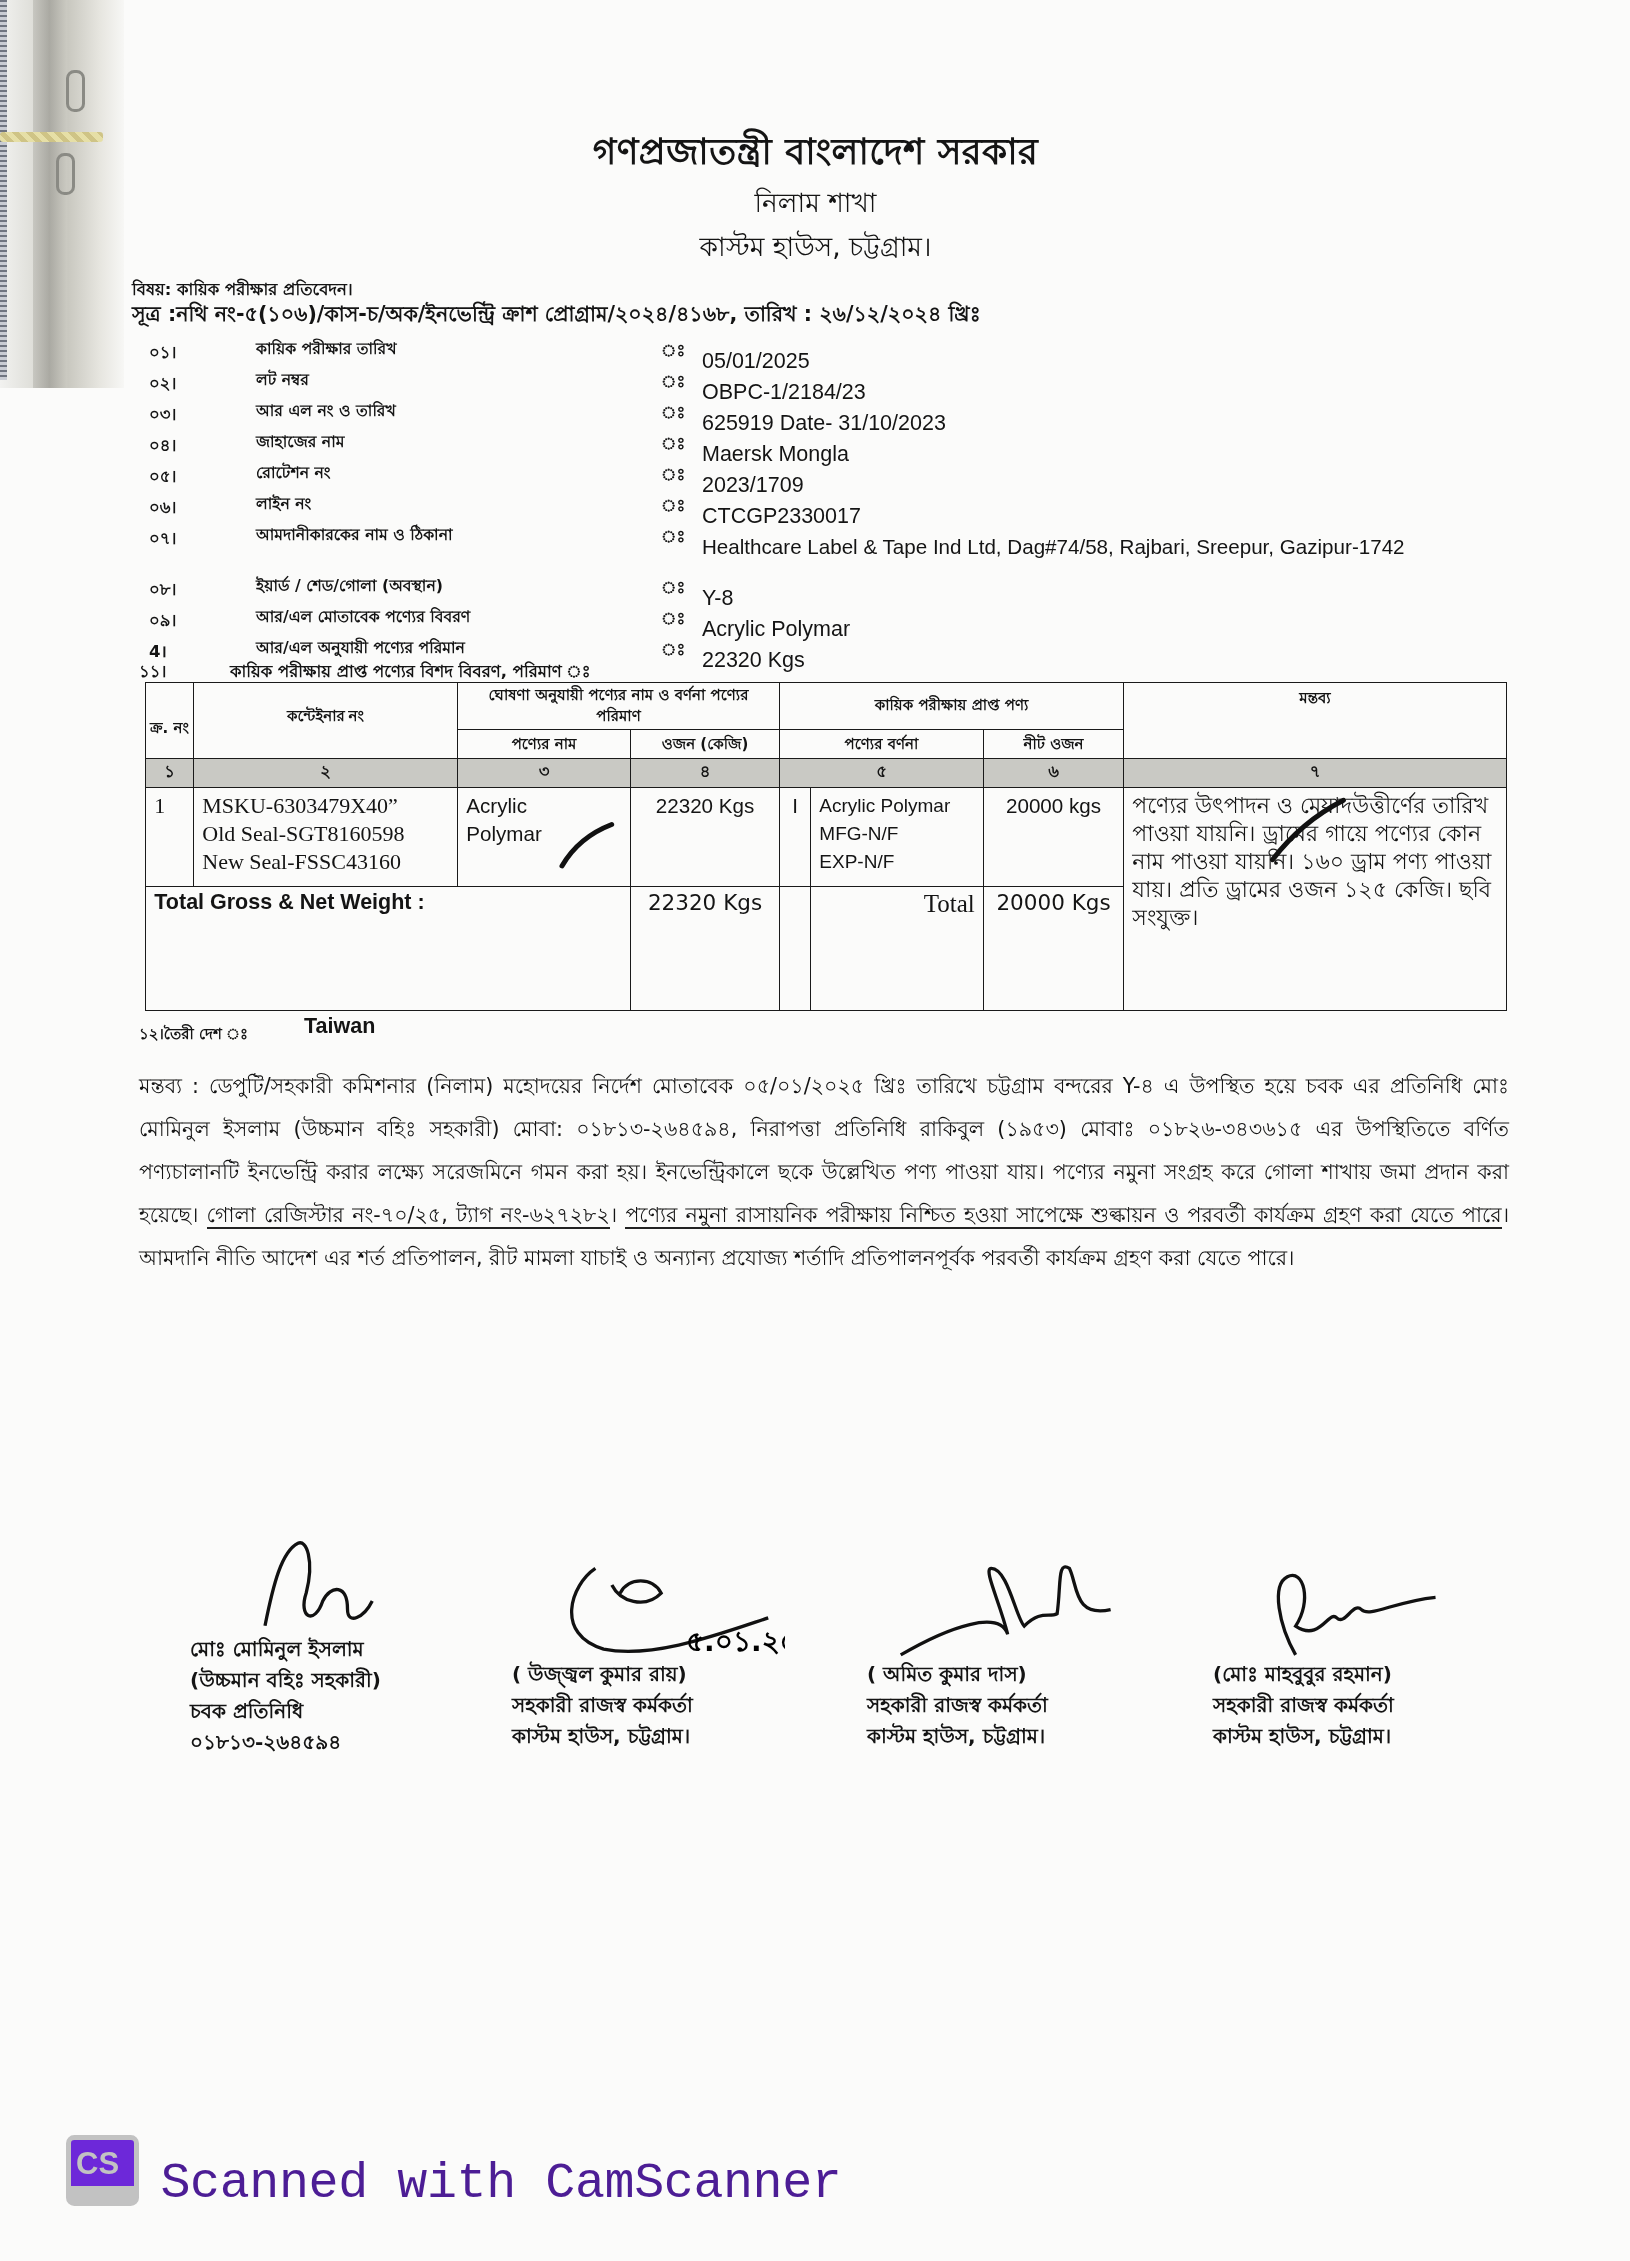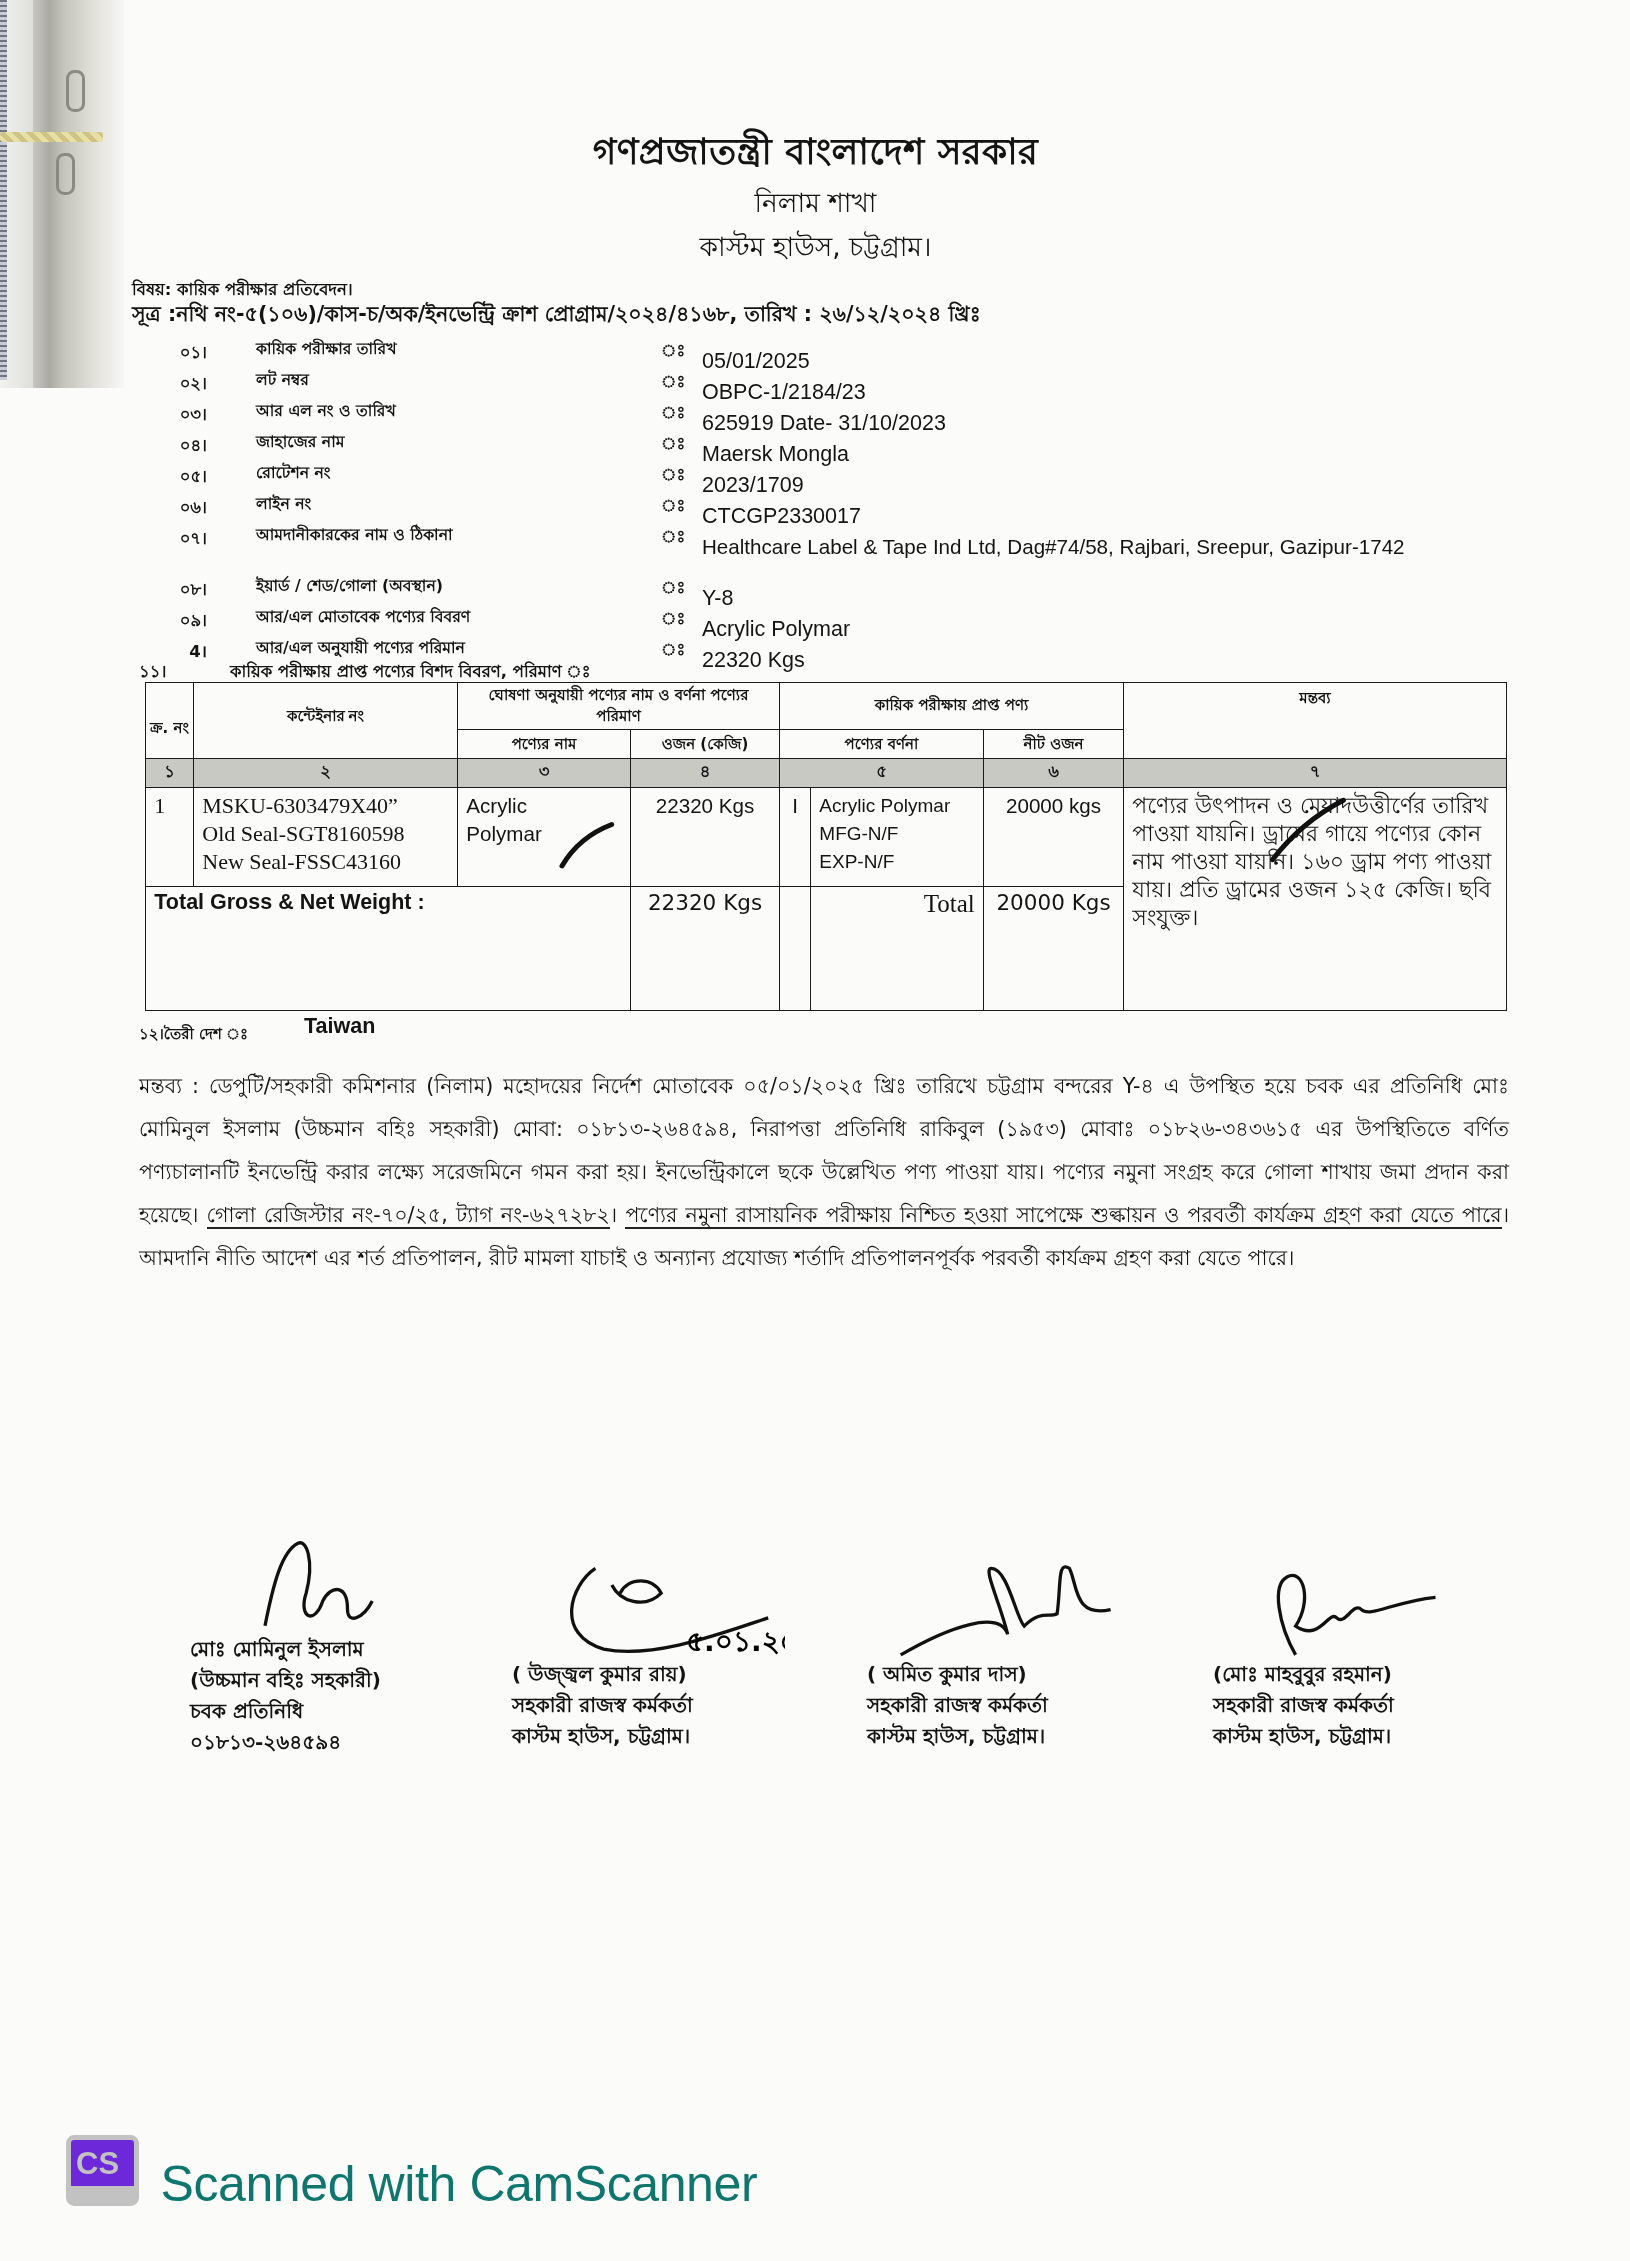--- a/index.html
+++ b/index.html
@@ -21,21 +21,21 @@
 
   .hdr { position:absolute; left:0; width:1631px; text-align:center; font-weight:bold; }
   .hdr1 { top:124px; font-size:36px; letter-spacing:0.4px; }
   .hdr2 { top:183px; font-size:26.4px; font-weight:normal; }
   .hdr3 { top:227px; font-size:26.4px; font-weight:normal; }
 
   .subject { position:absolute; left:132px; top:277px; font-size:16.5px; font-weight:bold; }
   .ref { position:absolute; left:132px; top:299px; font-size:20.6px; font-weight:bold; white-space:nowrap; }
 
   .info { position:absolute; left:149px; top:333px; width:1403px; }
-  .info-row { position:relative; height:31px; font-size:16.5px;text-align:right; }
+  .info-row { position:relative; height:31px; font-size:16.5px; }
   .info-row .num { position:absolute; left:0; top:6.6px; width:58px; font-weight:bold; }
   .info-row .lbl { position:absolute; left:107px; top:3.3px; font-weight:bold; font-size:15.7px; }
   .info-row .sep { position:absolute; left:512px; top:5px; font-weight:bold; }
   .info-row .val { position:absolute; left:553px; top:16px; font-family:"Liberation Sans",sans-serif; font-size:21.5px; white-space:nowrap; }
   .info-row.tall { height:51px; }
 
   .sec11 { position:absolute; left:139px; top:659px; font-size:16.5px; font-weight:bold; }
   .sec11 .n { display:inline-block; width:91px; }
 
   table.main { position:absolute; left:145px; top:682px; width:1362px; border-collapse:collapse; table-layout:fixed; }
@@ -63,21 +63,21 @@
   .sig svg { display:block; margin:0 auto; }
   .sig1 { left:190px; top:1535px; width:248px; }
   .sig2 { left:512px; top:1552px; width:281px; }
   .sig3 { left:867px; top:1552px; width:264px; }
   .sig4 { left:1213px; top:1552px; width:264px; }
 
   .wm { position:absolute; left:66px; top:2133px; height:74px; display:flex; align-items:center; color:#bdbdbd; }
   .wm .logo { width:73px; height:71px; border:5px solid #c2c2c2; border-radius:8.3px; box-sizing:border-box; position:relative; background:#6d28d9; }
   .wm .logo span { position:absolute; left:5px; top:6.6px; font-family:"Liberation Sans",sans-serif; font-weight:bold; font-size:31px; color:#c2c2c2; }
   .wm .logo i { position:absolute; left:0; bottom:0; width:100%; height:15px; background:#c2c2c2; }
-  .wm .txt { margin-left:21.5px; font-family:Liberation Sans, sans-serif; font-size:50px; color:#0f766e; letter-spacing:-0.4px;margin-top:27px; }
+  .wm .txt { margin-left:21.5px; font-family:Liberation Mono, monospace; font-size:50px; color:#4c1d95; letter-spacing:-0.4px;margin-top:27px; }
 
   .tick { position:absolute; }
 </style>
 </head>
 <body>
 
 <div class="page">
 
   <div class="binder">
     <div class="slit"></div>

